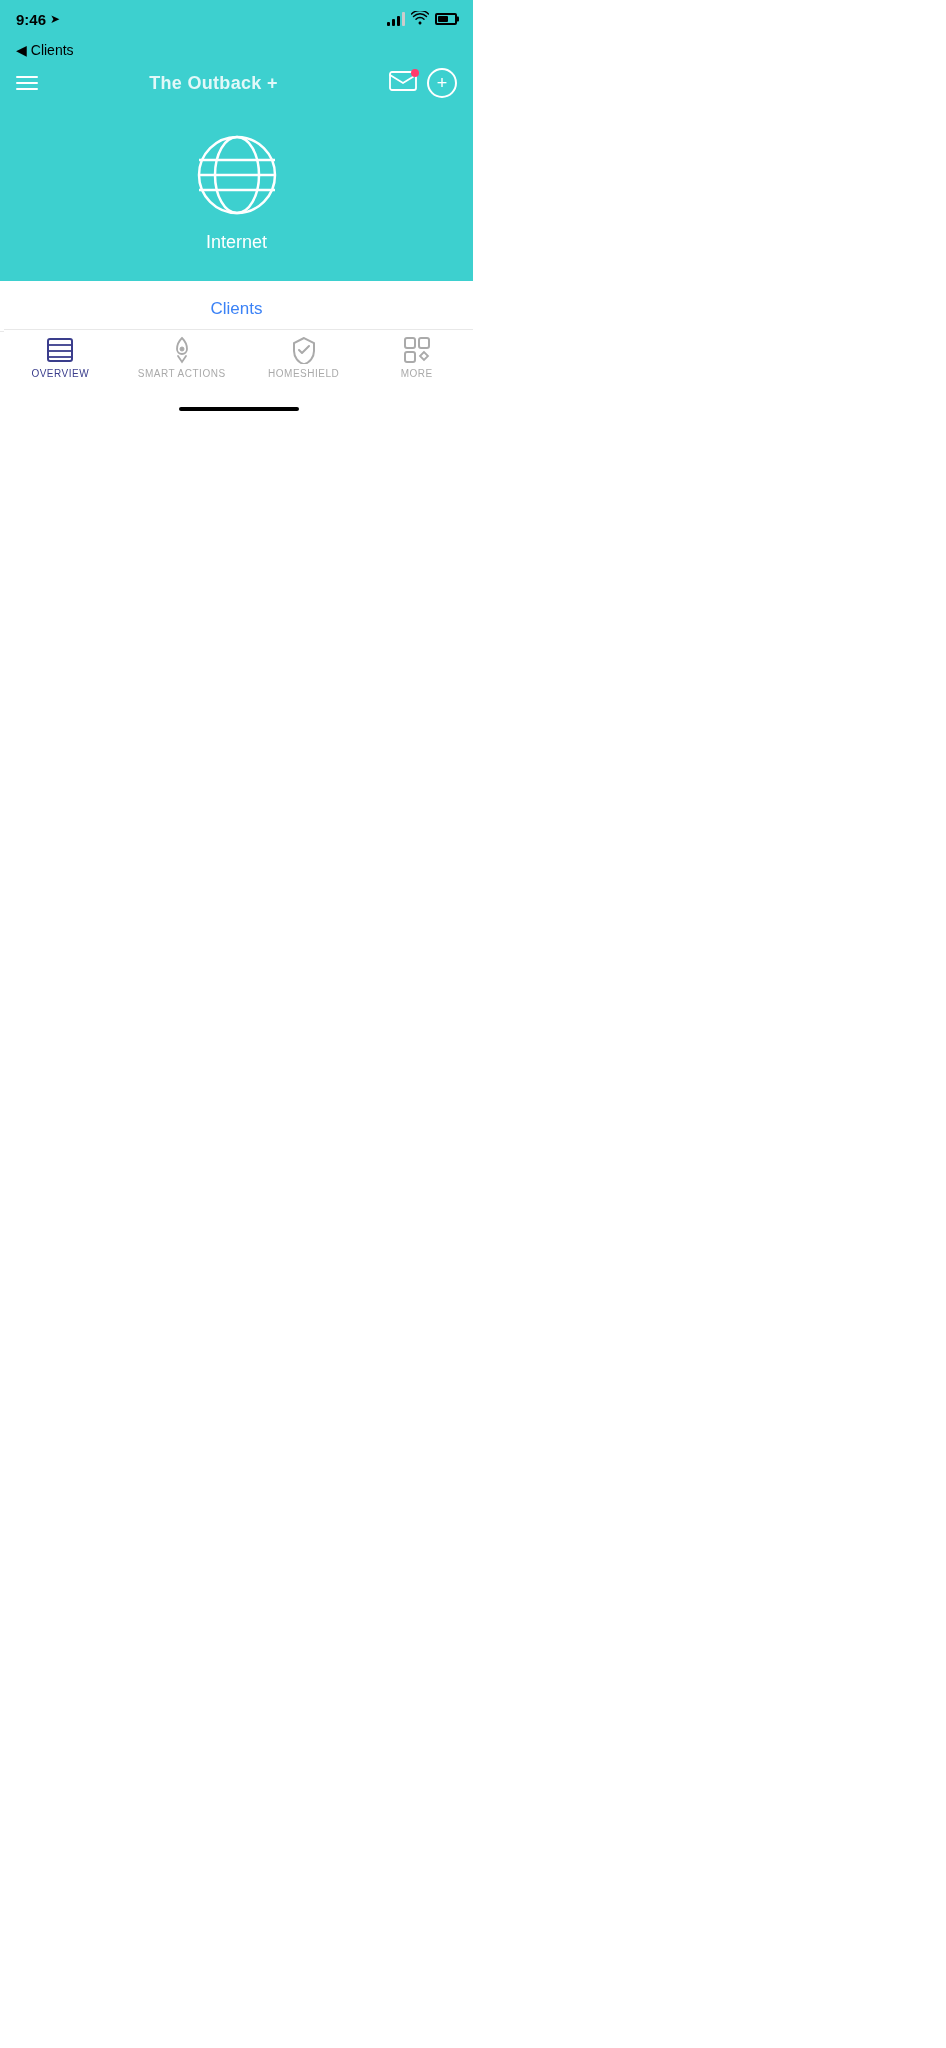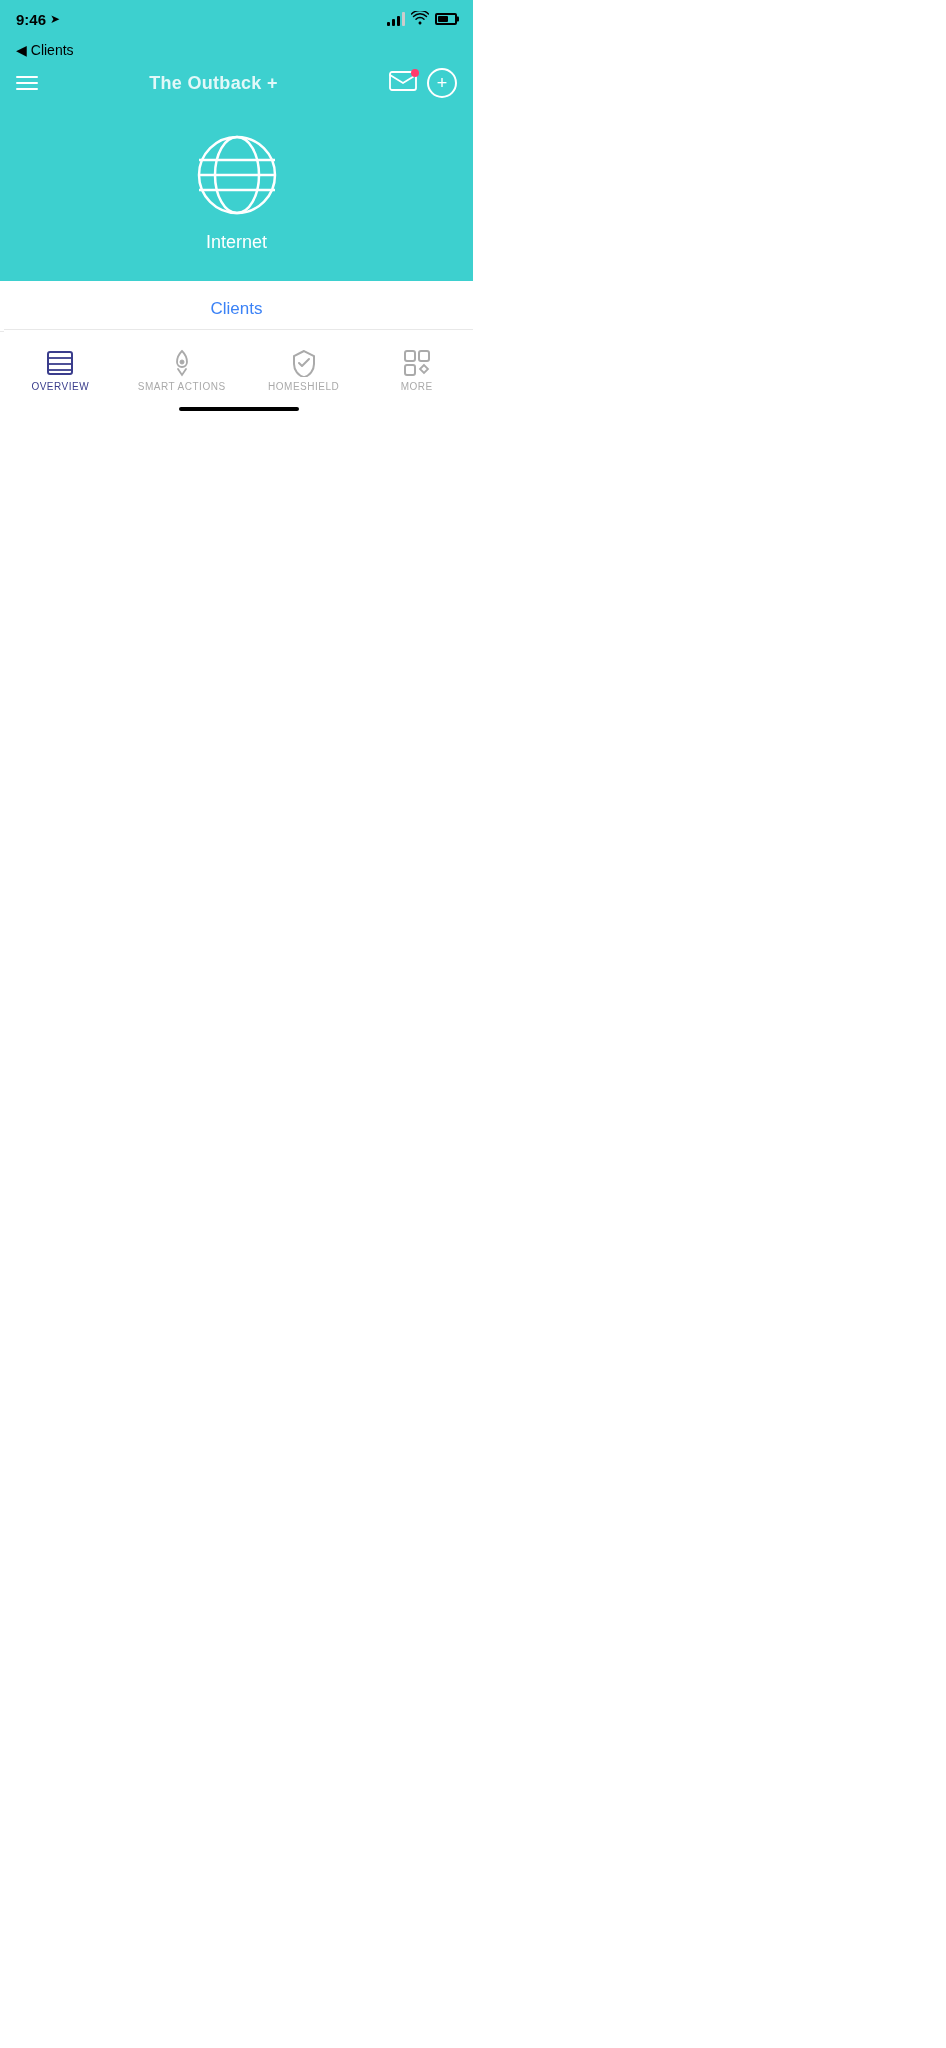--- a/index.html
+++ b/index.html
@@ -299,21 +299,21 @@
       position: absolute;
       bottom: 0;
       left: 4px;
       right: 0;
       height: 88px;
       background: #fff;
       border-top: 1px solid #e8e8e8;
       display: flex;
       align-items: flex-start;
       justify-content: space-around;
-      padding-top: 19px;
+      padding-top: 6px;
     }
 
     .bottom-tab {
       display: flex;
       flex-direction: column;
       align-items: center;
       gap: 4px;
       cursor: pointer;
       min-width: 70px;
     }

